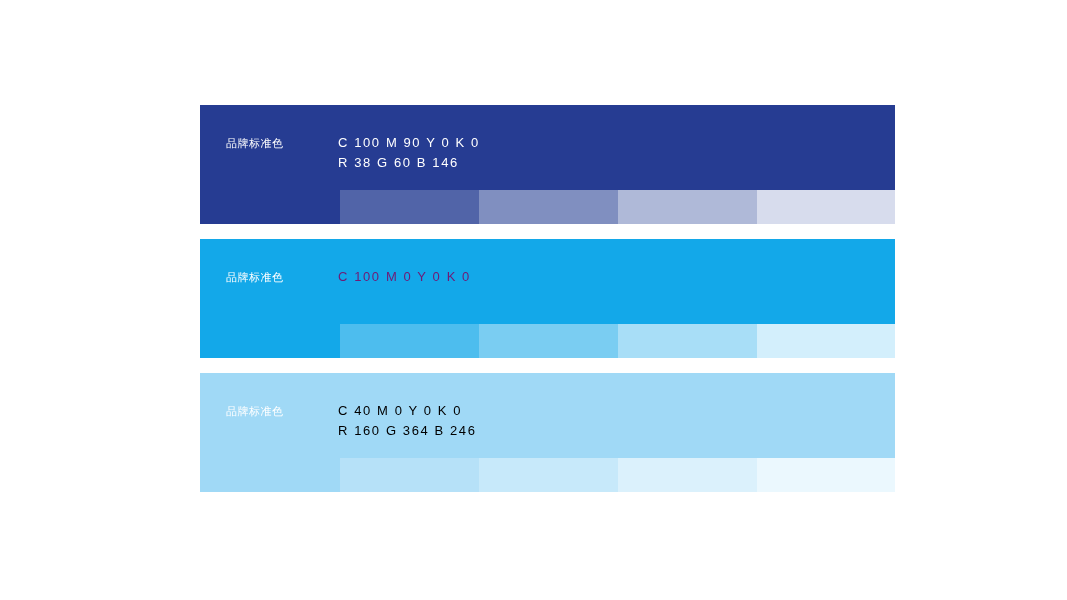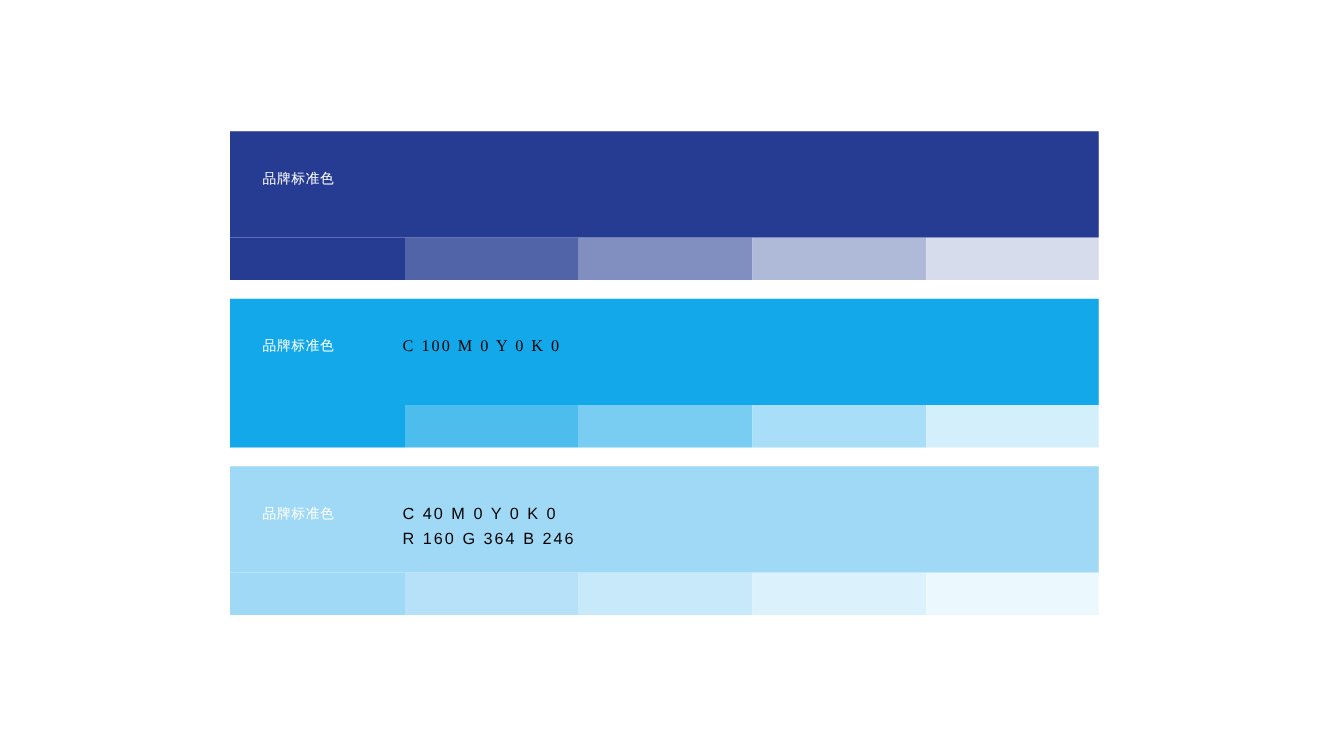--- a/index.html
+++ b/index.html
@@ -14,21 +14,21 @@
     overflow: hidden;
   }
   .page {
     position: relative;
     width: 1067px;
     height: 600px;
     background: #ffffff;
   }
   .palette-stack {
     position: absolute;
-    left: 184px;
+    left: 200px;
     top: 105px;
     width: 695px;
   }
   .color-block {
     position: relative;
     width: 695px;
     margin-bottom: 15px;
   }
   .block-main {
     position: relative;
@@ -74,34 +74,38 @@
 </head>
 <body>
 
 <div class="page">
 
   <div class="palette-stack">
 
     <div class="color-block">
       <div class="block-main" style="background:#263c92;">
         <div class="swatch-name" style="color:#ffffff;">品牌标准色</div>
+        <div class="spec-lines" style="color:#ffffff;">
+          <span class="spec-line">C 100 M 90 Y 0 K 0</span>
+          <span class="spec-line">R 38 G 60 B 146</span>
+        </div>
       </div>
       <div class="tint-strip">
         <div class="tint-cell c0" style="background:#263c92;"></div>
         <div class="tint-cell c1" style="background:#5164a8;"></div>
         <div class="tint-cell c2" style="background:#808fc0;"></div>
         <div class="tint-cell c3" style="background:#afb9d8;"></div>
         <div class="tint-cell c4" style="background:#d7dced;"></div>
       </div>
     </div>
 
     <div class="color-block">
       <div class="block-main" style="background:#13a8e9;">
         <div class="swatch-name" style="color:#ffffff;">品牌标准色</div>
-        <div class="spec-lines" style="color:#000000;font-family:Liberation Serif, serif;">
+        <div class="spec-lines" style="color:#701a75;">
           <span class="spec-line">C 100 M 0 Y 0 K 0</span>
         </div>
       </div>
       <div class="tint-strip">
         <div class="tint-cell c0" style="background:#13a8e9;"></div>
         <div class="tint-cell c1" style="background:#4dbdee;"></div>
         <div class="tint-cell c2" style="background:#7acdf2;"></div>
         <div class="tint-cell c3" style="background:#a8def7;"></div>
         <div class="tint-cell c4" style="background:#d3effc;"></div>
       </div>

